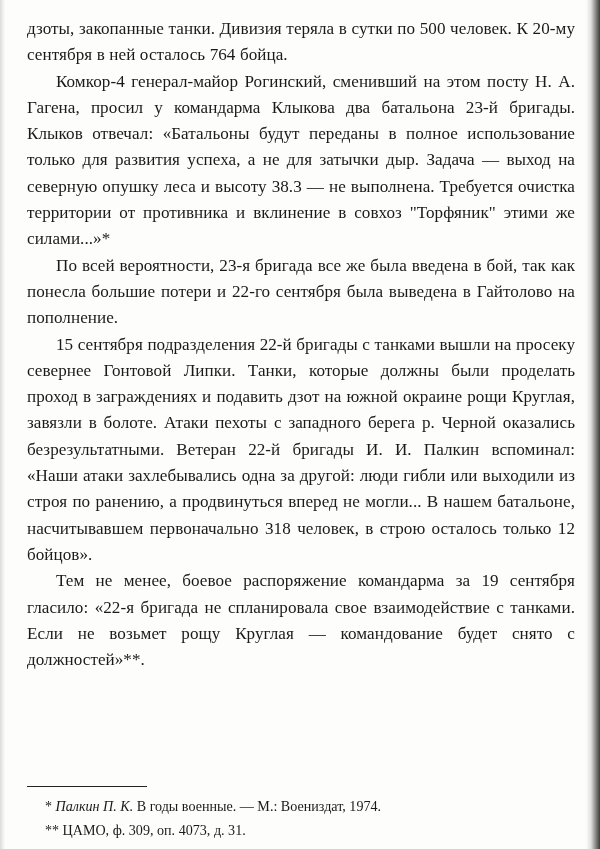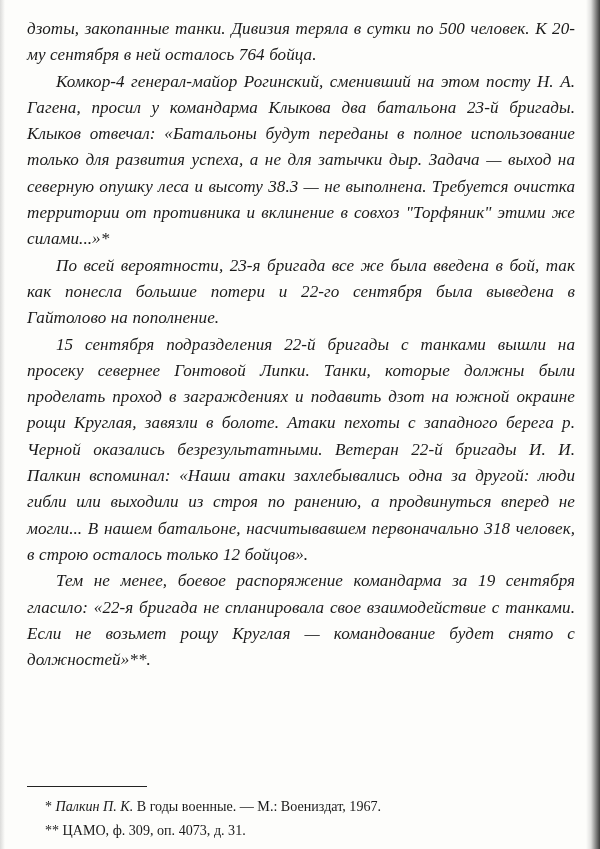--- a/index.html
+++ b/index.html
@@ -47,21 +47,20 @@
     width: 548px;
   }
   p.body-par {
     margin: 0;
     font-size: 17.1px;
     line-height: 26.3px;
     text-align: justify;
     text-indent: 29px;
     letter-spacing: 0.05px;
     word-spacing: 0.2px;
-    font-style: italic;
   }
   p.body-par.no-indent {
     text-indent: 0;
   }
   .footnotes {
     position: absolute;
     left: 27px;
     top: 786px;
     width: 470px;
   }
@@ -98,21 +97,21 @@
     <p class="body-par">15 сентября подразделения 22-й бригады с танками вышли на просеку севернее Гонтовой Липки. Танки, которые должны были проделать проход в заграждениях и подавить дзот на южной окраине рощи Круглая, завязли в болоте. Атаки пехоты с западного берега р. Черной оказались безрезультатными. Ветеран 22-й бригады И. И. Палкин вспоминал: «Наши атаки захлебывались одна за другой: люди гибли или выходили из строя по ранению, а продвинуться вперед не могли... В нашем батальоне, насчитывавшем первоначально 318 человек, в строю осталось только 12 бойцов».</p>
     <p class="body-par">Тем не менее, боевое распоряжение командарма за 19 сентября гласило: «22-я бригада не спланировала свое взаимодействие с танками. Если не возьмет рощу Круглая — командование будет снято с должностей»**.</p>
 
   </div>
 
   <div class="footnotes">
     <div class="footnote-rule"></div>
     <p class="footnote">
       <span class="star">*</span>
       <span class="fn-italic">Палкин П. К.</span>
-      <span>В годы военные. — М.: Воениздат, 1967.</span>
+      <span>В годы военные. — М.: Воениздат, 1974.</span>
     </p>
     <p class="footnote">
       <span class="star">**</span>
       <span>ЦАМО, ф. 309, оп. 4073, д. 31.</span>
     </p>
   </div>
 
   <div class="scan-edge-right"></div>
 </div>
 

